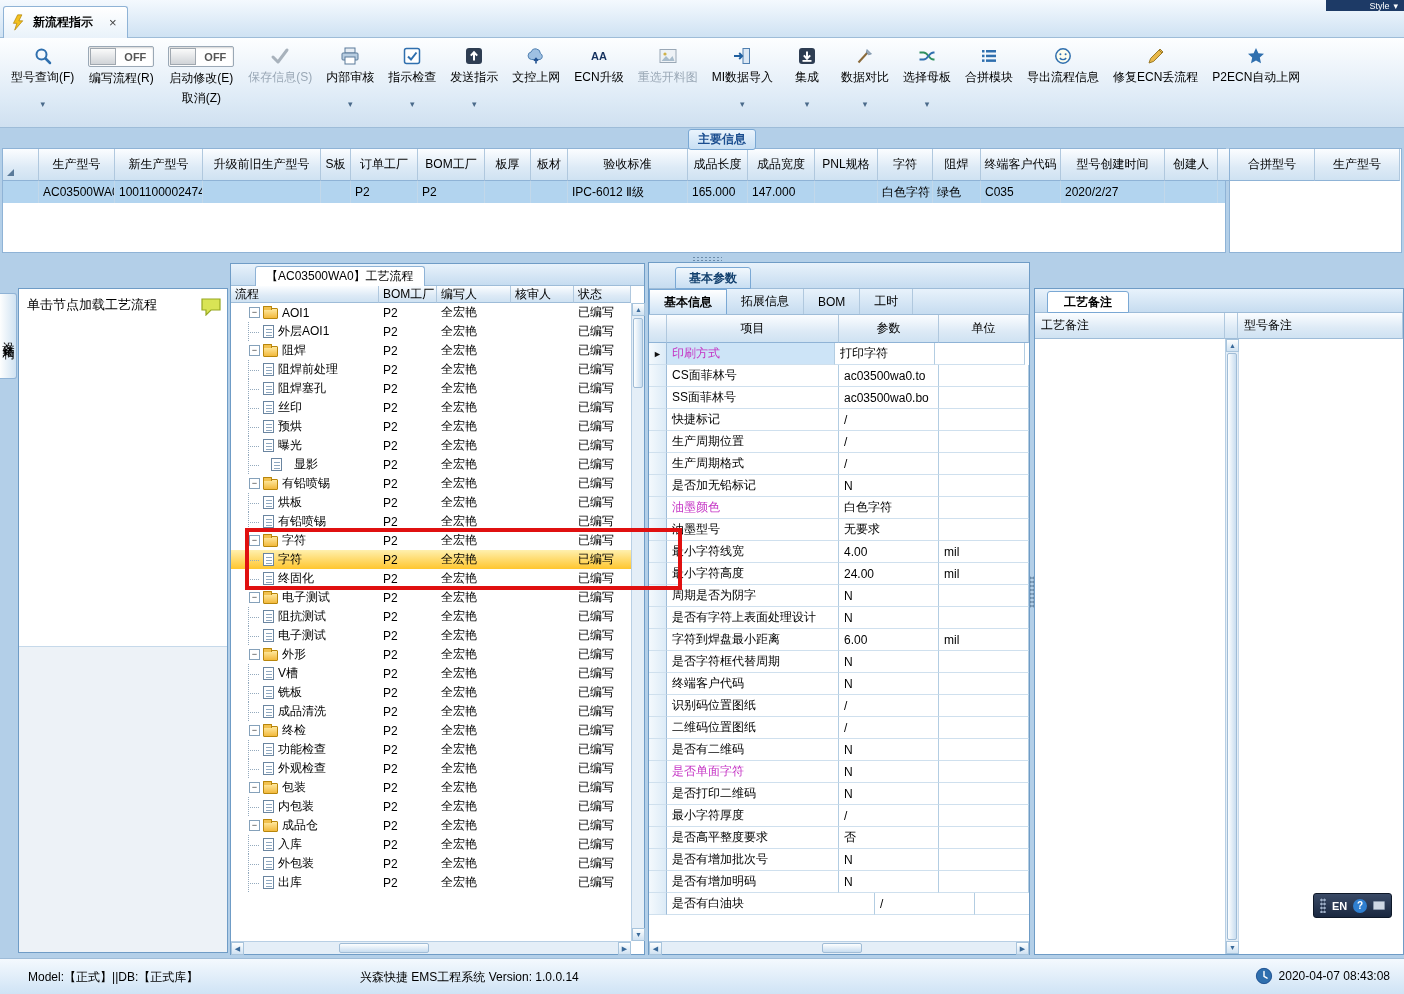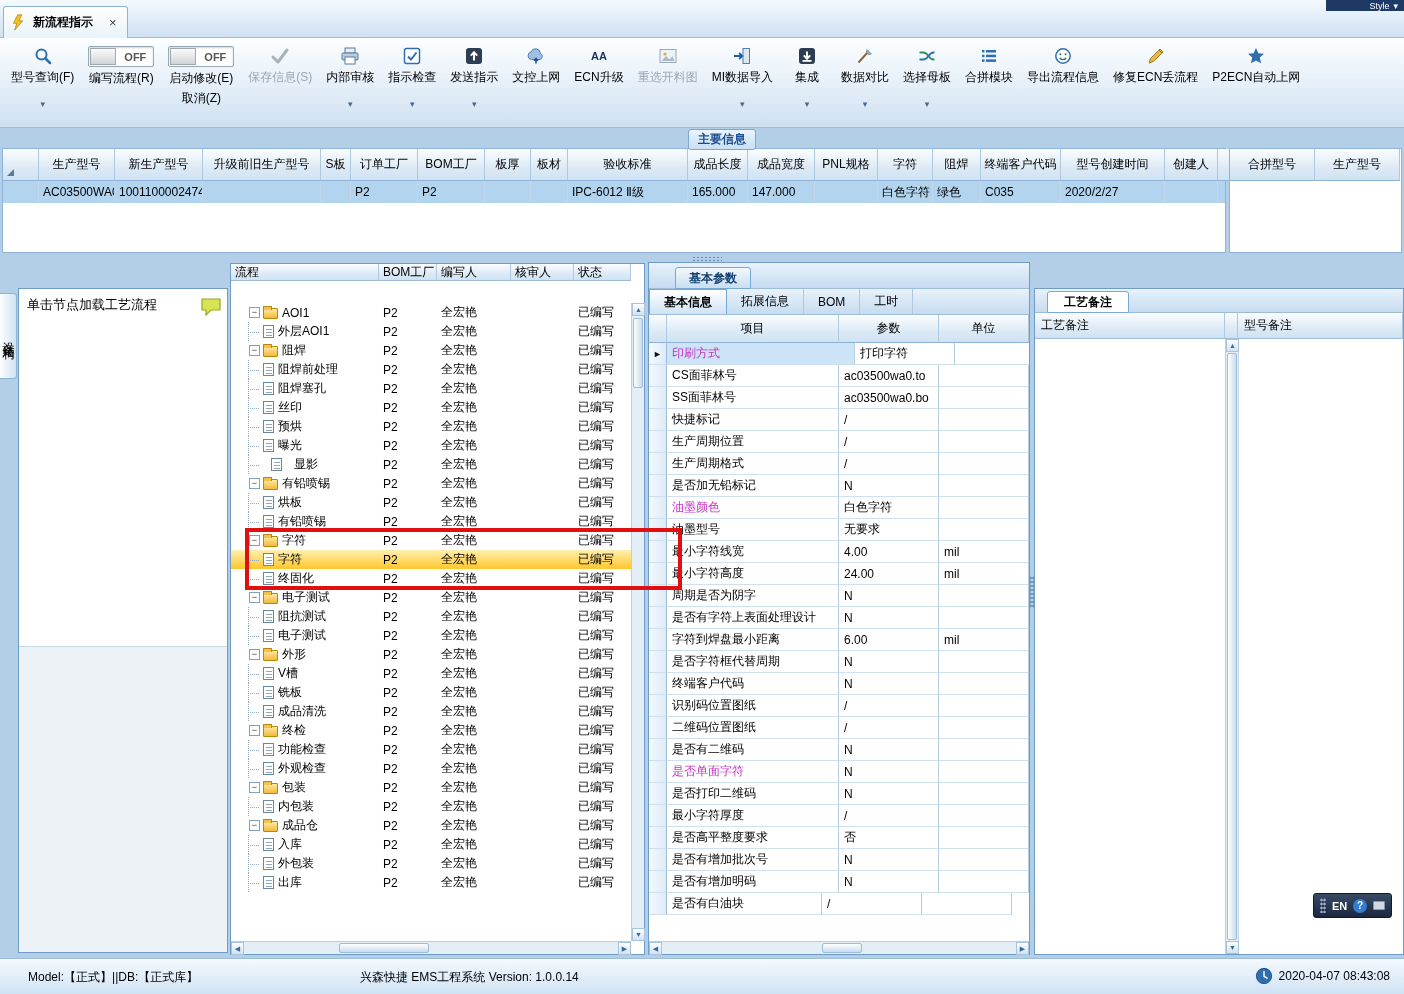--- a/index.html
+++ b/index.html
@@ -384,20 +384,23 @@
     <span class="ico16" style="width:22px;height:20px;">
       <svg viewBox="0 0 22 20">
           <path d="M2 3h18v11h-9l-5 5v-5H2z" fill="#d9e455" stroke="#97a822" stroke-width="1.2"></path>
         </svg>
     </span>
   </div>
   <div id="left-lower"></div>
 </div>
 
 <div id="process-panel" class="panel">
+  <div id="process-strip" class="strip">
+    <div class="proc-title">【AC03500WA0】工艺流程</div>
+  </div>
   <div id="tree-header">
       <div class="tth" style="width: 148px;">流程</div>
       <div class="tth" style="width: 58px;">BOM工厂</div>
       <div class="tth" style="width: 74px;">编写人</div>
       <div class="tth" style="width: 63px;">核审人</div>
       <div class="tth" style="width: 57px;">状态</div>
     </div>
   <div id="tree-rows">
       <div class="trow">
         <div class="tcell c0" style="width: 148px;">
@@ -778,21 +781,21 @@
   </div>
   <div id="detail-header">
       <div class="dth" style="width: 18px;"></div>
       <div class="dth" style="width: 172px;">项目</div>
       <div class="dth" style="width: 100px;">参数</div>
       <div class="dth" style="width: 90px;">单位</div>
     </div>
   <div id="detail-rows">
       <div class="drow">
         <div class="dtd selcol" style="width: 18px;">►</div>
-        <div class="dtd magenta item-hl" style="width: 188px;">印刷方式</div>
+        <div class="dtd magenta item-hl" style="width: 168px;">印刷方式</div>
         <div class="dtd" style="width: 100px;">打印字符</div>
         <div class="dtd" style="width: 90px;"></div>
       </div>
       <div class="drow">
         <div class="dtd selcol" style="width: 18px;"></div>
         <div class="dtd" style="width: 172px;">CS面菲林号</div>
         <div class="dtd" style="width: 100px;">ac03500wa0.to</div>
         <div class="dtd" style="width: 90px;"></div>
       </div>
       <div class="drow">
@@ -928,21 +931,21 @@
         <div class="dtd" style="width: 90px;"></div>
       </div>
       <div class="drow">
         <div class="dtd selcol" style="width: 18px;"></div>
         <div class="dtd" style="width: 172px;">是否有增加明码</div>
         <div class="dtd" style="width: 100px;">N</div>
         <div class="dtd" style="width: 90px;"></div>
       </div>
       <div class="drow">
         <div class="dtd selcol" style="width: 18px;"></div>
-        <div class="dtd" style="width: 155px;">是否有白油块</div>
+        <div class="dtd" style="width: 208px;">是否有白油块</div>
         <div class="dtd" style="width: 100px;">/</div>
         <div class="dtd" style="width: 90px;"></div>
       </div>
     </div>
   <div class="hscroll" style="left:0; right:0; bottom:0;">
     <div class="s-btn">◀</div>
     <div class="s-track">
       <div class="hs-thumb" style="left:160px; width:40px;"></div>
     </div>
     <div class="s-btn">▶</div>

